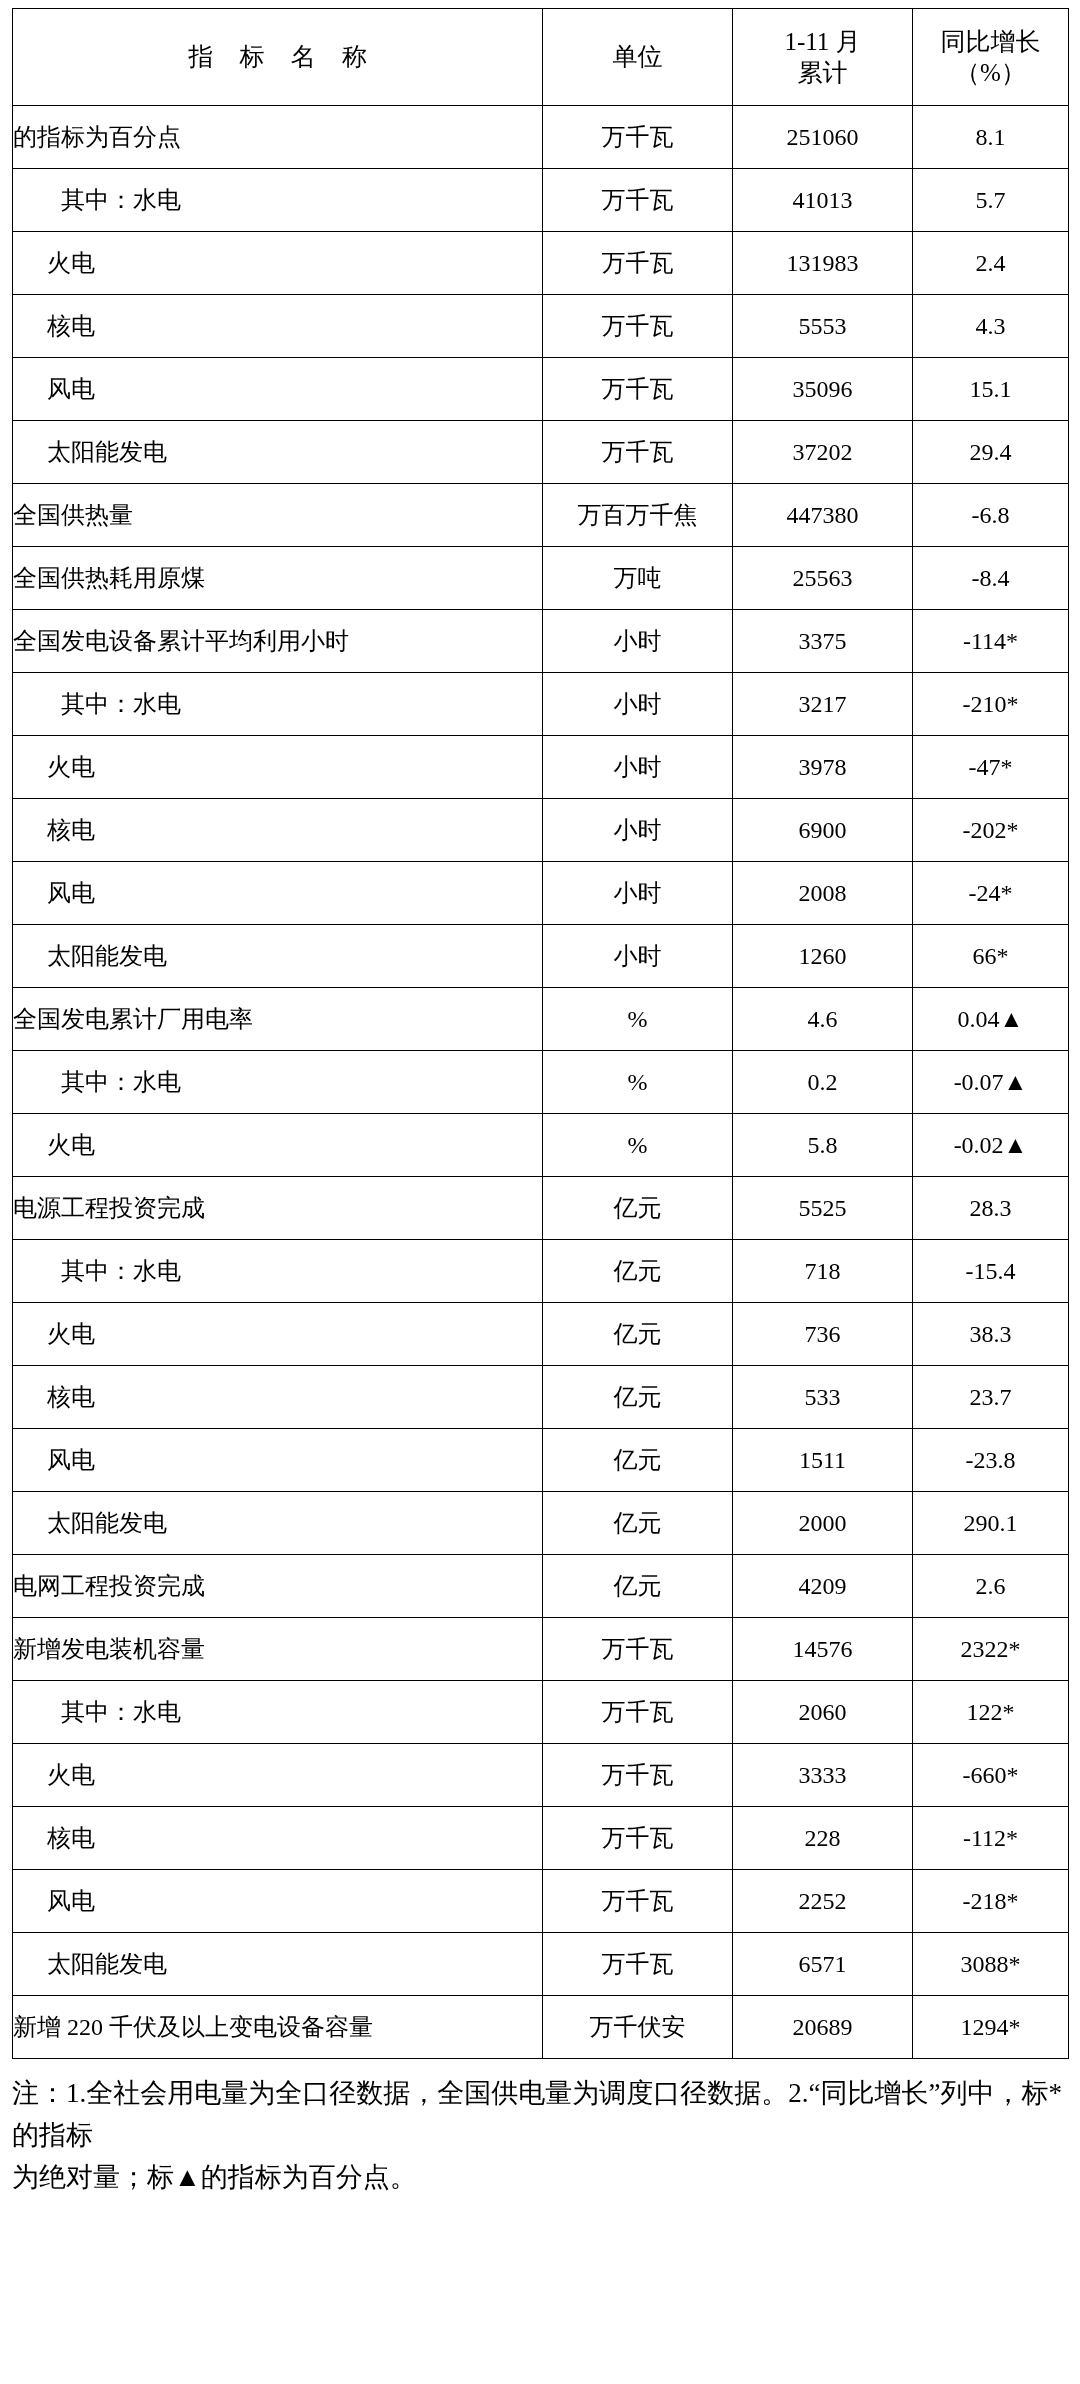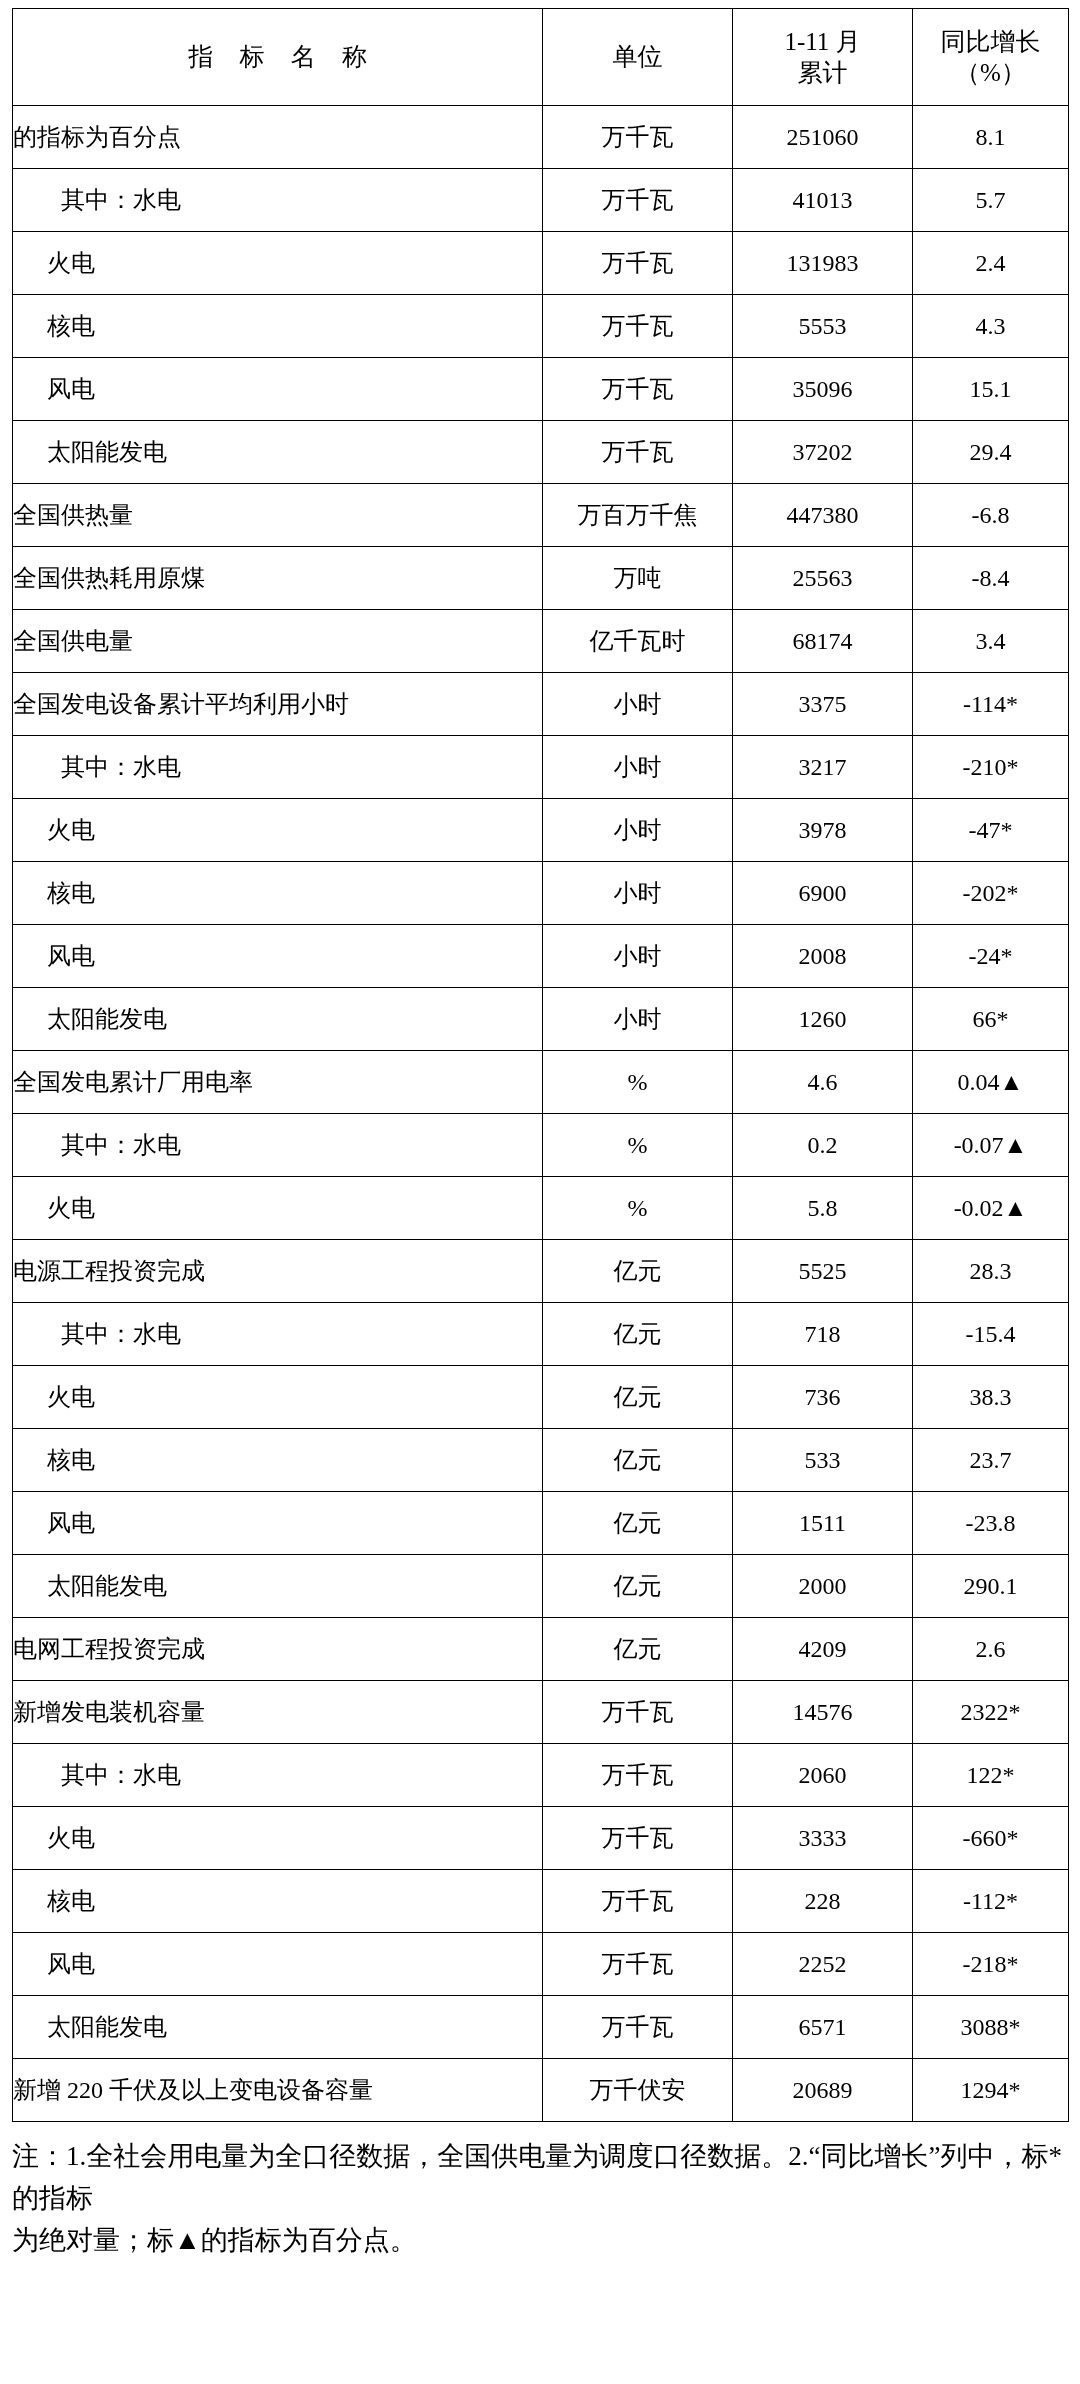--- a/index.html
+++ b/index.html
@@ -146,26 +146,20 @@
           <td class="val">447380</td>
           <td class="yoy">-6.8</td>
         </tr>
         <tr>
           <td class="name">全国供热耗用原煤</td>
           <td class="unit">万吨</td>
           <td class="val">25563</td>
           <td class="yoy">-8.4</td>
         </tr>
         <tr>
-          <td class="name">全国供电量</td>
-          <td class="unit">亿千瓦时</td>
-          <td class="val">68174</td>
-          <td class="yoy">3.4</td>
-        </tr>
-        <tr>
           <td class="name">全国发电设备累计平均利用小时</td>
           <td class="unit">小时</td>
           <td class="val">3375</td>
           <td class="yoy">-114*</td>
         </tr>
         <tr>
           <td class="name indent1">其中：水电</td>
           <td class="unit">小时</td>
           <td class="val">3217</td>
           <td class="yoy">-210*</td>

